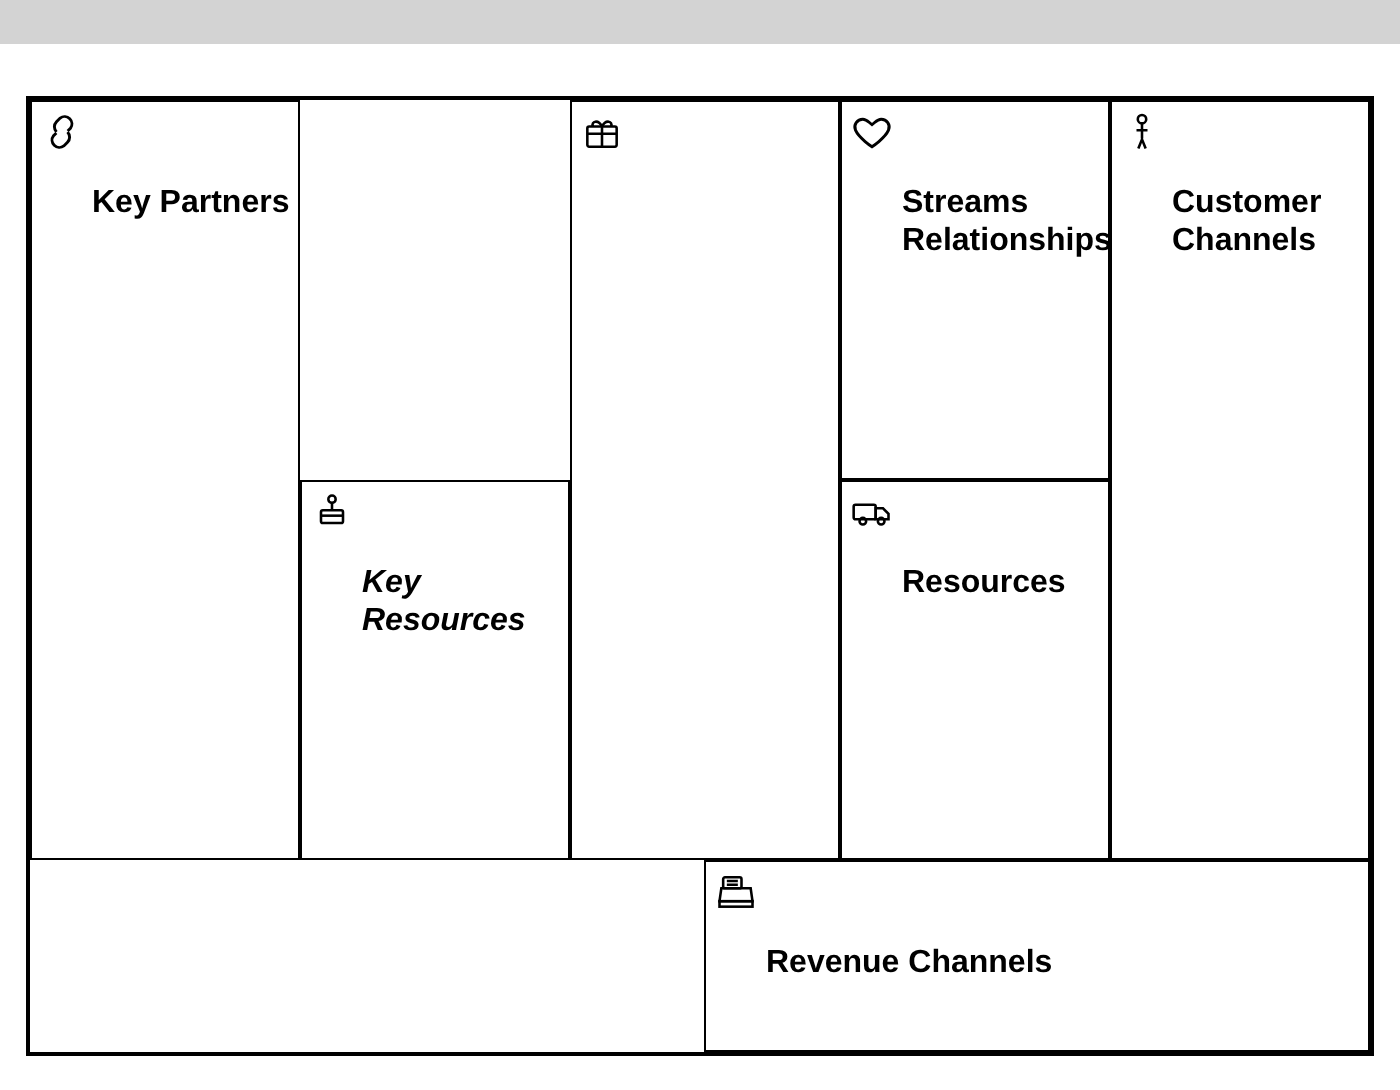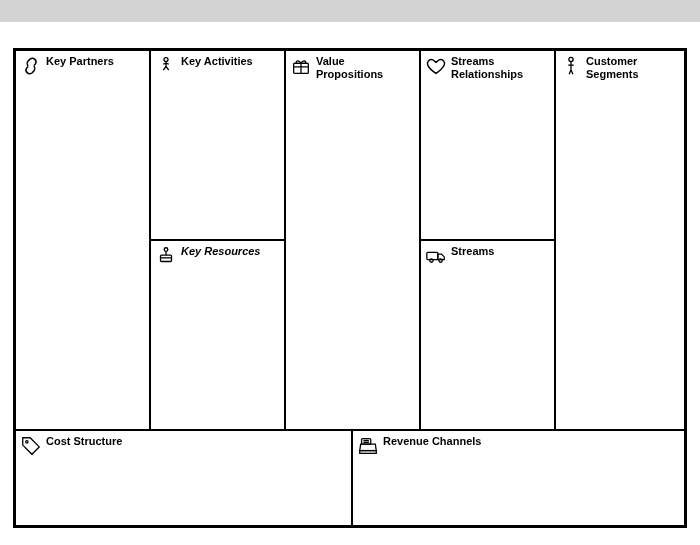--- a/index.html
+++ b/index.html
@@ -34,24 +34,25 @@
     align-items: flex-start;
     padding: 4px 4px 0 4px;
     gap: 4px;
   }
   .icon {
     width: 22px;
     height: 22px;
     flex-shrink: 0;
   }
   .title {
-    font-size: 11px;
+    font-size: 16px;
     font-weight: bold;
     line-height: 1.2;
     color: #000;
+    margin-top: 37px;
   }
   
   .key-partners      { left: 0;   top: 0;   width: 135px; height: 380px; }
   .key-activities    { left: 135px; top: 0;   width: 135px; height: 190px; }
   .key-resources     { left: 135px; top: 190px; width: 135px; height: 190px; font-style: italic; }
   .value-props       { left: 270px; top: 0;   width: 135px; height: 380px; }
   .cust-rel          { left: 405px; top: 0;   width: 135px; height: 190px; }
   .channels          { left: 405px; top: 190px; width: 135px; height: 190px; }
   .cust-seg          { left: 540px; top: 0;   width: 130px; height: 380px; }
   .cost-structure    { left: 0;   top: 380px; width: 337px; height: 96px; }
@@ -70,31 +71,20 @@
       <span class="icon">
         <svg viewBox="0 0 24 24" fill="none" stroke="#000" stroke-width="1.6">
           <path d="M9 12a4 4 0 0 1 0-5.6l2-2a4 4 0 0 1 5.6 5.6l-1.5 1.5"></path>
           <path d="M15 12a4 4 0 0 1 0 5.6l-2 2a4 4 0 0 1-5.6-5.6L8.9 12.5"></path>
         </svg>
       </span>
       <span class="title">Key Partners</span>
     </div>
   </div>
 
-  <div class="section key-activities">
-    <div class="header">
-      <span class="icon">
-        <svg viewBox="0 0 24 24" fill="none" stroke="#000" stroke-width="1.4">
-          <circle cx="12" cy="5" r="2.2"></circle>
-          <path d="M12 7.5v5l-3 4M12 12.5l3 4M9 10l3-1 3 1"></path>
-        </svg>
-      </span>
-      <span class="title">Key Activities</span>
-    </div>
-  </div>
 
   <div class="section key-resources">
     <div class="header">
       <span class="icon">
         <svg viewBox="0 0 24 24" fill="none" stroke="#000" stroke-width="1.4">
           <circle cx="12" cy="5" r="2"></circle>
           <path d="M12 7v4"></path>
           <rect x="6" y="11" width="12" height="7" rx="1"></rect>
           <path d="M6 14h12"></path>
         </svg>
@@ -105,21 +95,20 @@
 
   <div class="section value-props">
     <div class="header">
       <span class="icon">
         <svg viewBox="0 0 24 24" fill="none" stroke="#000" stroke-width="1.4">
           <rect x="4" y="9" width="16" height="11" rx="1"></rect>
           <path d="M4 13h16M12 9v11"></path>
           <path d="M12 9c-2-4-6-3-5 0M12 9c2-4 6-3 5 0"></path>
         </svg>
       </span>
-      <span class="title">Value Propositions</span>
     </div>
   </div>
 
   <div class="section cust-rel">
     <div class="header">
       <span class="icon">
         <svg viewBox="0 0 24 24" fill="none" stroke="#000" stroke-width="1.6">
           <path d="M12 20s-7-4.5-9-9c-1.3-3 1-6 4-6 2 0 3 1.5 5 3 2-1.5 3-3 5-3 3 0 5.3 3 4 6-2 4.5-9 9-9 9z"></path>
         </svg>
       </span>
@@ -130,48 +119,36 @@
   <div class="section channels">
     <div class="header">
       <span class="icon">
         <svg viewBox="0 0 24 24" fill="none" stroke="#000" stroke-width="1.4">
           <rect x="2" y="8" width="12" height="8" rx="1"></rect>
           <path d="M14 10h4l3 3v3h-7z"></path>
           <circle cx="7" cy="17" r="1.8"></circle>
           <circle cx="17" cy="17" r="1.8"></circle>
         </svg>
       </span>
-      <span class="title">Streams</span>
+      <span class="title">Resources</span>
     </div>
   </div>
 
   <div class="section cust-seg">
     <div class="header">
       <span class="icon">
         <svg viewBox="0 0 24 24" fill="none" stroke="#000" stroke-width="1.4">
           <circle cx="12" cy="5" r="2.3"></circle>
           <path d="M12 7.5v8M9 11h6M10 21l2-5 2 5"></path>
         </svg>
       </span>
-      <span class="title">Customer Segments</span>
+      <span class="title">Customer Channels</span>
     </div>
   </div>
 
-  <div class="section cost-structure">
-    <div class="header">
-      <span class="icon">
-        <svg viewBox="0 0 24 24" fill="none" stroke="#000" stroke-width="1.4">
-          <path d="M3 3h8l10 10-8 8L3 11V3z"></path>
-          <circle cx="7.5" cy="7.5" r="1.3"></circle>
-          <path d="M6 14l8 8" stroke-width="0.8"></path>
-        </svg>
-      </span>
-      <span class="title">Cost Structure</span>
-    </div>
-  </div>
 
   <div class="section revenue-streams">
     <div class="header">
       <span class="icon">
         <svg viewBox="0 0 24 24" fill="none" stroke="#000" stroke-width="1.4">
           <rect x="5" y="4" width="10" height="6" rx="1"></rect>
           <path d="M7 6h6M7 8h6"></path>
           <path d="M4 10l-1 7h18l-1-7H4z"></path>
           <rect x="3" y="17" width="18" height="3"></rect>
         </svg>

